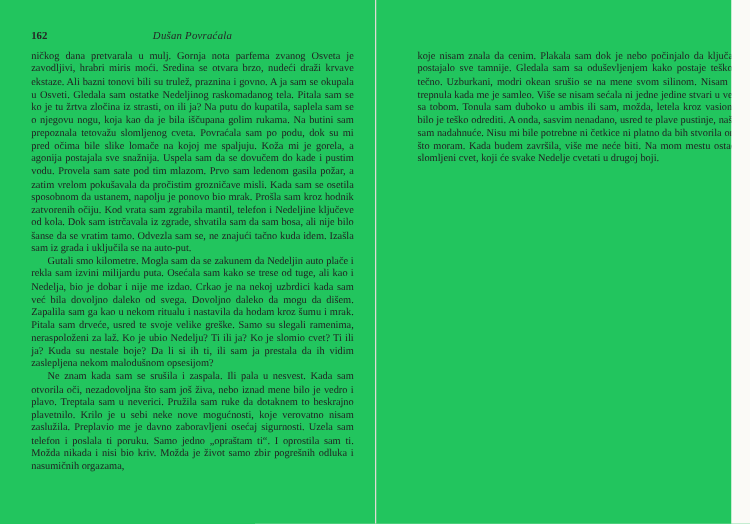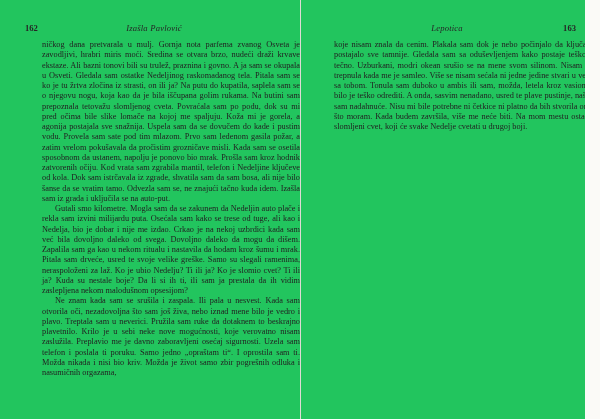--- a/index.html
+++ b/index.html
@@ -62,47 +62,43 @@
   .head-num--outer-left  { left: 0; }
   .head-num--outer-right { right: 0; }
   .body-text {
     position: absolute;
     top: 40px;
     font-size: 8.3px;
     line-height: 10.25px;
     text-align: justify;
     color: #222;
   }
-  .page--left  .body-text { left: 25px; width: 258px; margin-left: 17px; }
+  .page--left  .body-text { left: 25px; width: 258px; }
   .page--right .body-text { left: 34px; width: 258px; }
   .body-text p { margin: 0; padding: 0; }
   .body-text p.indent { text-indent: 13px; }
 </style>
 </head>
 <body>
 
 <div class="spread">
 
   <div class="page page--left">
     <div class="head">
       <span class="head-num head-num--outer-left">162</span>
-      <span class="head-title">Izašla Pavlović</span>
+      <span class="head-title">Dušan Povraćala</span>
     </div>
     <div class="body-text">
       <p>ničkog dana pretvarala u mulj. Gornja nota parfema zvanog Osveta je zavodljivi, hrabri miris moći. Sredina se otvara brzo, nudeći draži krvave ekstaze. Ali bazni tonovi bili su trulež, praznina i govno. A ja sam se okupala u Osveti. Gledala sam ostatke Nedeljinog raskomadanog tela. Pitala sam se ko je tu žrtva zločina iz strasti, on ili ja? Na putu do kupatila, saplela sam se o njegovu nogu, koja kao da je bila iščupana golim rukama. Na butini sam prepoznala tetovažu slomljenog cveta. Povraćala sam po podu, dok su mi pred očima bile slike lomače na kojoj me spaljuju. Koža mi je gorela, a agonija postajala sve snažnija. Uspela sam da se dovučem do kade i pustim vodu. Provela sam sate pod tim mlazom. Prvo sam ledenom gasila požar, a zatim vrelom pokušavala da pročistim grozničave misli. Kada sam se osetila sposobnom da ustanem, napolju je ponovo bio mrak. Prošla sam kroz hodnik zatvorenih očiju. Kod vrata sam zgrabila mantil, telefon i Nedeljine ključeve od kola. Dok sam istrčavala iz zgrade, shvatila sam da sam bosa, ali nije bilo šanse da se vratim tamo. Odvezla sam se, ne znajući tačno kuda idem. Izašla sam iz grada i uključila se na auto-put.</p>
       <p class="indent">Gutali smo kilometre. Mogla sam da se zakunem da Nedeljin auto plače i rekla sam izvini milijardu puta. Osećala sam kako se trese od tuge, ali kao i Nedelja, bio je dobar i nije me izdao. Crkao je na nekoj uzbrdici kada sam već bila dovoljno daleko od svega. Dovoljno daleko da mogu da dišem. Zapalila sam ga kao u nekom ritualu i nastavila da hodam kroz šumu i mrak. Pitala sam drveće, usred te svoje velike greške. Samo su slegali ramenima, neraspoloženi za laž. Ko je ubio Nedelju? Ti ili ja? Ko je slomio cvet? Ti ili ja? Kuda su nestale boje? Da li si ih ti, ili sam ja prestala da ih vidim zaslepljena nekom malodušnom opsesijom?</p>
       <p class="indent">Ne znam kada sam se srušila i zaspala. Ili pala u nesvest. Kada sam otvorila oči, nezadovoljna što sam još živa, nebo iznad mene bilo je vedro i plavo. Treptala sam u neverici. Pružila sam ruke da dotaknem to beskrajno plavetnilo. Krilo je u sebi neke nove mogućnosti, koje verovatno nisam zaslužila. Preplavio me je davno zaboravljeni osećaj sigurnosti. Uzela sam telefon i poslala ti poruku. Samo jedno „opraštam ti“. I oprostila sam ti. Možda nikada i nisi bio kriv. Možda je život samo zbir pogrešnih odluka i nasumičnih orgazama,</p>
     </div>
   </div>
 
   <div class="divider"></div>
 
   <div class="page page--right">
-    <div class="head">
-      <span class="head-title">Lepotica</span>
-      <span class="head-num head-num--outer-right">163</span>
-    </div>
     <div class="body-text">
       <p>koje nisam znala da cenim. Plakala sam dok je nebo počinjalo da ključa i postajalo sve tamnije. Gledala sam sa oduševljenjem kako postaje teško i tečno. Uzburkani, modri okean srušio se na mene svom silinom. Nisam ni trepnula kada me je samleo. Više se nisam sećala ni jedne jedine stvari u vezi sa tobom. Tonula sam duboko u ambis ili sam, možda, letela kroz vasionu, bilo je teško odrediti. A onda, sasvim nenadano, usred te plave pustinje, našla sam nadahnuće. Nisu mi bile potrebne ni četkice ni platno da bih stvorila ono što moram. Kada budem završila, više me neće biti. Na mom mestu ostaće slomljeni cvet, koji će svake Nedelje cvetati u drugoj boji.</p>
     </div>
   </div>
 
 </div>
 
 </body></html>

